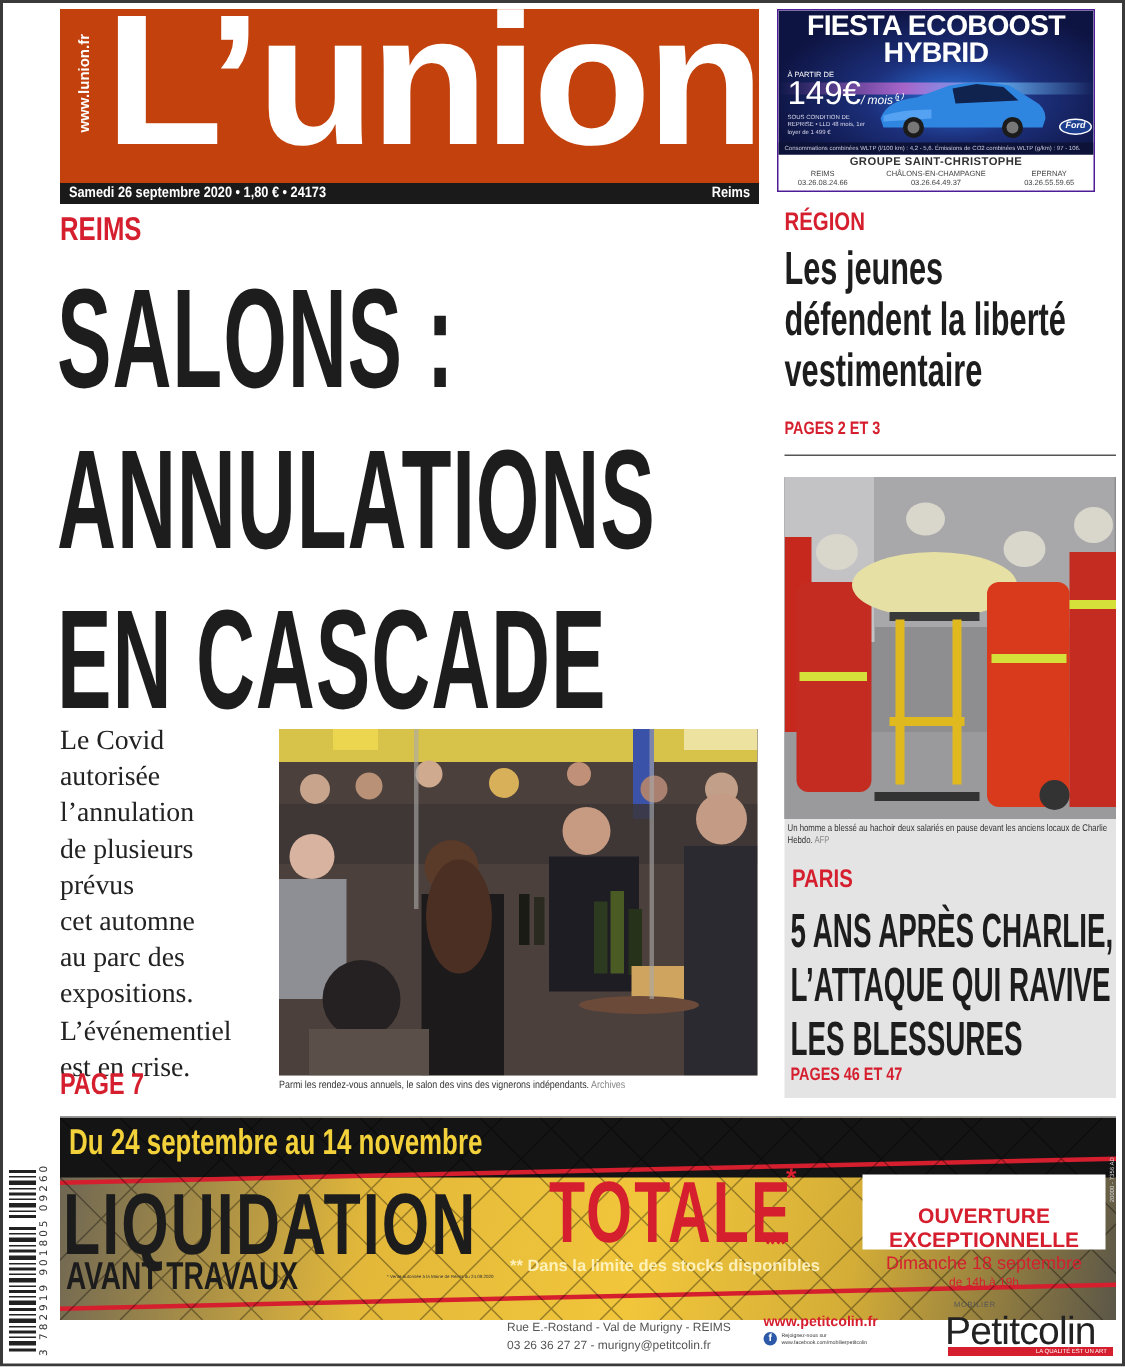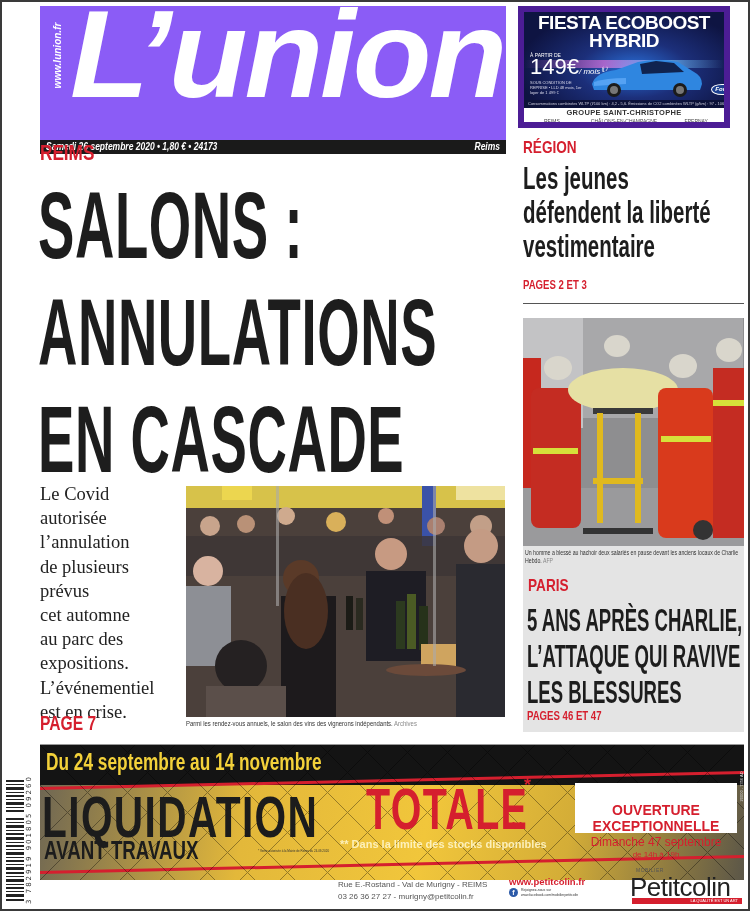--- a/index.html
+++ b/index.html
@@ -2,30 +2,30 @@
 <html><head>
 <meta charset="utf-8">
 <style>
   * { box-sizing: border-box; margin: 0; padding: 0; }
   html, body { width: 750px; height: 911px; background: #ffffff; overflow: hidden; }
   body { position: relative; font-family: "Liberation Sans", sans-serif; color: #1a1a1a; }
 
   .page-border { position: absolute; left: 0; top: 0; width: 750px; height: 911px; border: 2px solid #3a3a3a; pointer-events: none; }
 
   
-  .masthead { position: absolute; left: 40px; top: 6px; width: 466px; height: 148px; background: #8b5cf6; font-style: italic; }
+  .masthead { position: absolute; left: 40px; top: 6px; width: 466px; height: 130px; background: #c2410c; }
   .masthead .url { position: absolute; left: 2px; top: 10px; width: 22px; height: 88px; }
   .masthead .url span { position: absolute; left: -30px; top: 34px; width: 90px; transform: rotate(-90deg); color: #fff; font-weight: bold; font-size: 10px; text-align: center; white-space: nowrap; }
   .masthead .logo { position: absolute; left: 30px; top: -14px; font-family: "Liberation Sans", sans-serif; font-weight: 900; font-size: 124px; color: #ffffff; letter-spacing: -3px; transform: scaleX(1.04); transform-origin: left; line-height: 1; font-weight: bold; }
   .masthead .dateline { position: absolute; left: 0; bottom: 0; width: 100%; height: 14px; background: #1a1a1a; color: #fff; font-size: 10px; font-weight: bold; line-height: 14px; padding: 0 6px; display: flex; justify-content: space-between; }
   .masthead .dateline span { display: inline-block; transform: scaleX(0.85); transform-origin: left; }
   .masthead .dateline .city { transform-origin: right; }
 
   
-  .ford-ad { position: absolute; left: 518px; top: 6px; width: 212px; height: 122px; border: 6px solid #4c1d95; background: #fff; overflow: hidden; }
+  .ford-ad { position: absolute; left: 518px; top: 6px; width: 212px; height: 122px; border: 1px solid #4c1d95; background: #fff; overflow: hidden; }
   .ford-ad .visual { position: absolute; left: 0; top: 0; width: 100%; height: 96px; background: radial-gradient(ellipse at 55% 60%, #2a6fd8 0%, #1c2f7a 35%, #0e1442 75%); }
   .ford-ad .streak { position: absolute; left: 0; top: 48px; width: 100%; height: 8px; background: linear-gradient(90deg, rgba(255,80,200,0) 0%, rgba(255,120,230,0.6) 40%, rgba(120,200,255,0.7) 70%, rgba(255,255,255,0) 100%); }
   .ford-ad .title { position: absolute; left: 0; top: 2px; width: 100%; text-align: center; color: #fff; font-weight: bold; font-size: 19px; line-height: 18px; letter-spacing: -0.5px; }
   .ford-ad .from { position: absolute; left: 6px; top: 40px; color: #fff; font-size: 5px; }
   .ford-ad .price { position: absolute; left: 6px; top: 44px; color: #fff; font-size: 22px; line-height: 22px; }
   .ford-ad .price small { font-size: 8px; font-style: italic; }
   .ford-ad .terms { position: absolute; left: 6px; top: 68px; width: 60px; color: #dde; font-size: 4px; line-height: 5px; }
   .ford-ad .car { position: absolute; left: 62px; top: 42px; width: 120px; height: 44px; }
   .ford-ad .ford-logo { position: absolute; left: 187px; top: 72px; width: 22px; height: 11px; border-radius: 50%; background: #1b3e8f; border: 1px solid #fff; color: #fff; font-size: 6px; font-style: italic; font-weight: bold; text-align: center; line-height: 9px; }
   .ford-ad .consumption { position: absolute; left: 0; top: 88px; width: 100%; height: 8px; background: #0c1238; color: #ccd; font-size: 4px; line-height: 8px; padding-left: 4px; white-space: nowrap; overflow: hidden; }
@@ -307,21 +307,21 @@
   <div class="dates">Du 24 septembre au 14 novembre</div>
   <div class="liquidation">LIQUIDATION</div>
   <div class="totale">TOTALE</div>
   <div class="star1">*</div>
   <div class="star2">**</div>
   <div class="avant">AVANT TRAVAUX</div>
   <div class="fineprint">* Vente autorisée à la Mairie de Reims du 24.09.2020</div>
   <div class="stock">** Dans la limite des stocks disponibles</div>
   <div class="opening">
     <div class="o1">OUVERTURE EXCEPTIONNELLE</div>
-    <div class="o2">Dimanche 47 septembre</div>
+    <div class="o2">Dimanche 18 septembre</div>
     <div class="o3">de 14h à 19h</div>
   </div>
   <div class="side-code">
       <span>20000 - 7356 AD</span>
     </div>
   <div class="address">
     <div>Rue E.-Rostand - Val de Murigny - REIMS</div>
     <div>03 26 36 27 27 - murigny@petitcolin.fr</div>
   </div>
   <div class="web">www.petitcolin.fr</div>

